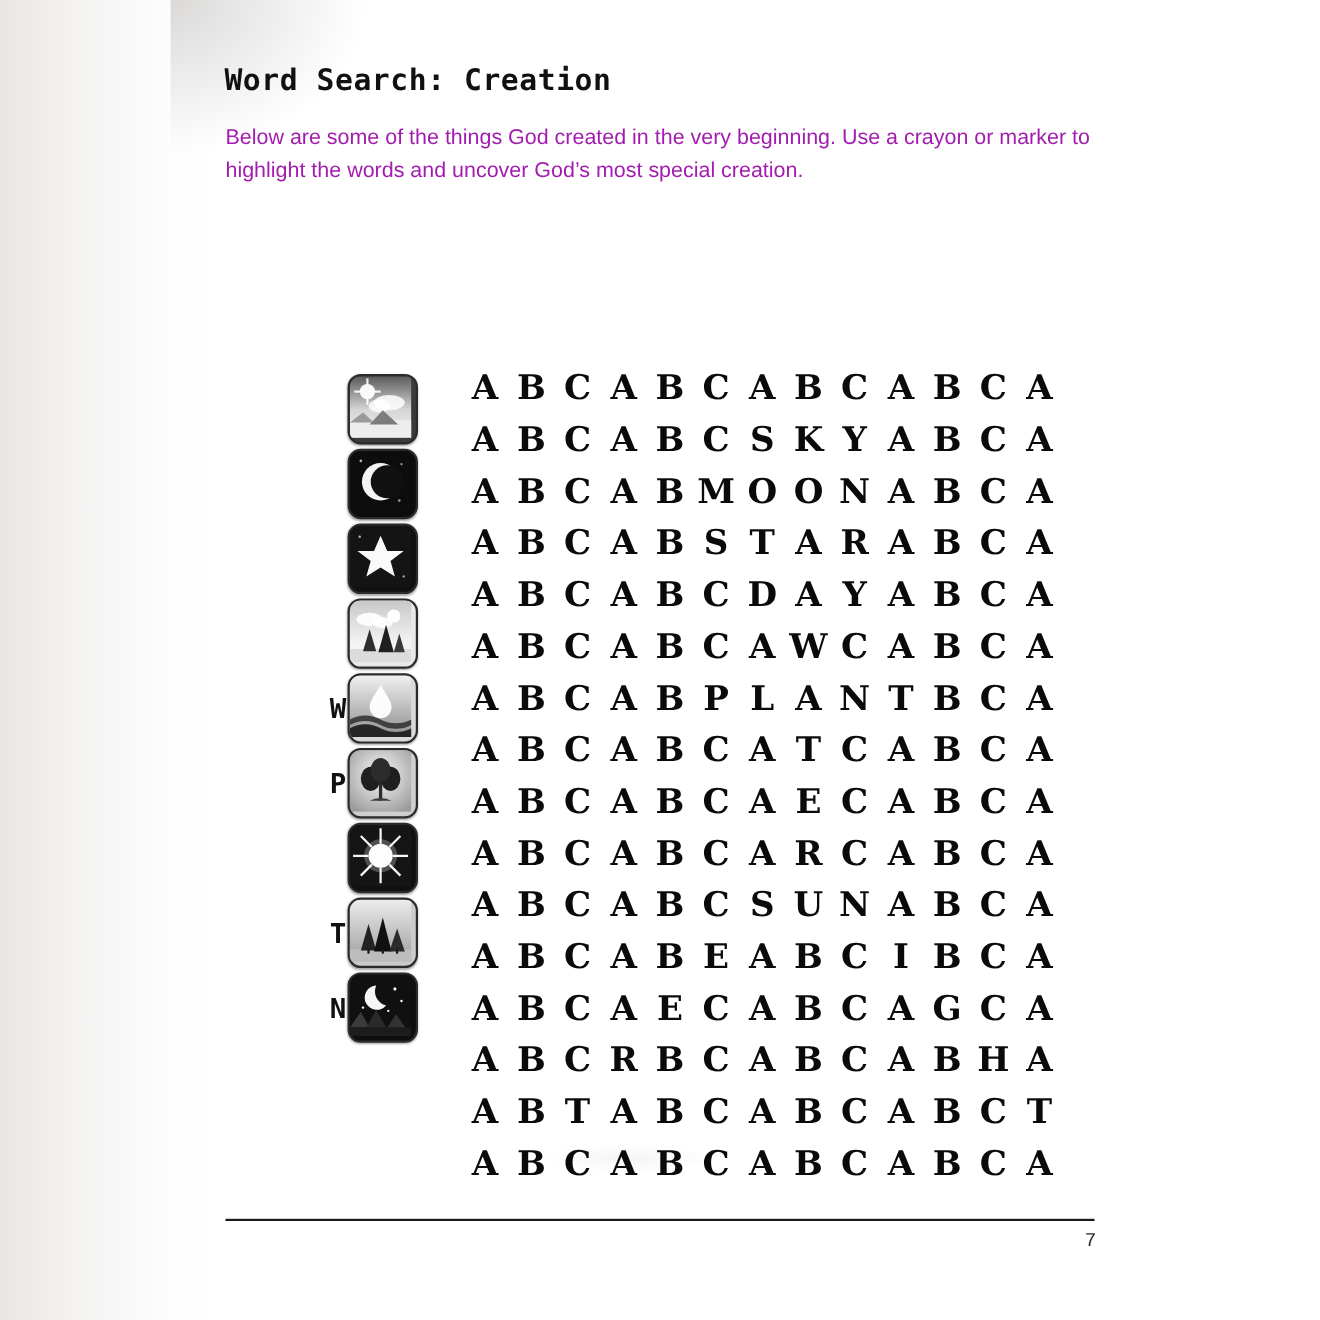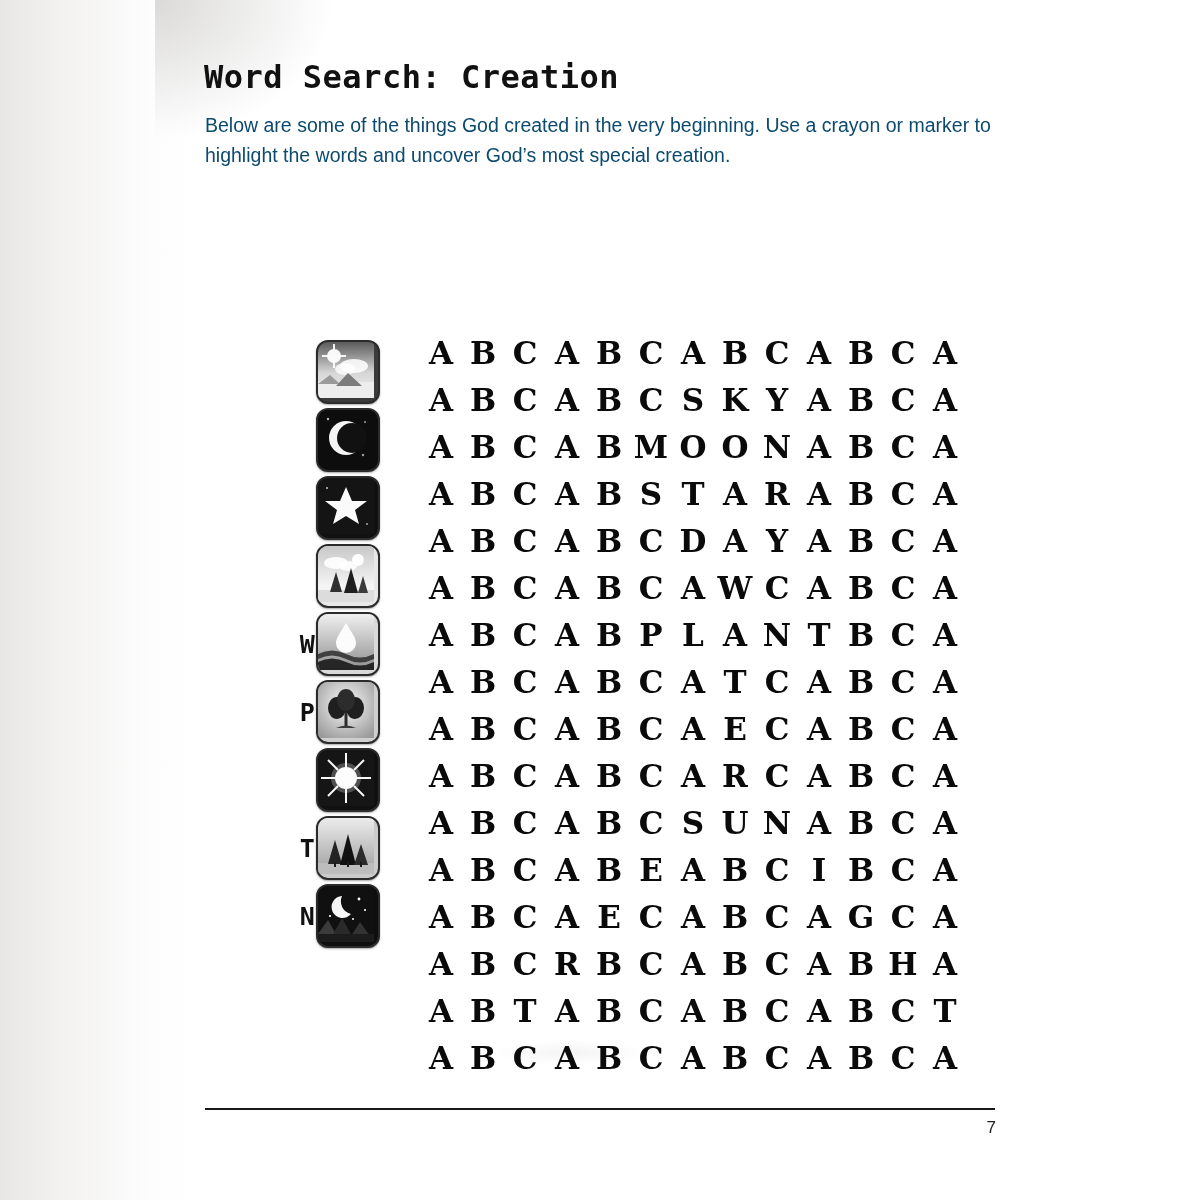--- a/index.html
+++ b/index.html
@@ -43,33 +43,33 @@
     width: 1000px;
     height: 1200px;
   }
   h1.title {
     position: absolute;
     left: 4px;
     top: 58px;
     margin: 0;
     font-family: "DejaVu Sans Mono", monospace;
     font-weight: bold;
-    font-size: 32px;
+    font-size: 27px;
     letter-spacing: 0.5px;
     color: #111111;
   }
   .intro {
     position: absolute;
     left: 5px;
     top: 110px;
     width: 790px;
     margin: 0;
     font-size: 19.5px;
     line-height: 30px;
-    color: #0c4a6e;
+    color: #a21caf;
     font-family: "Liberation Sans", sans-serif;
   }
 
   .puzzle {
     position: absolute;
     left: 0px;
     top: 330px;
     width: 1000px;
   }
 

